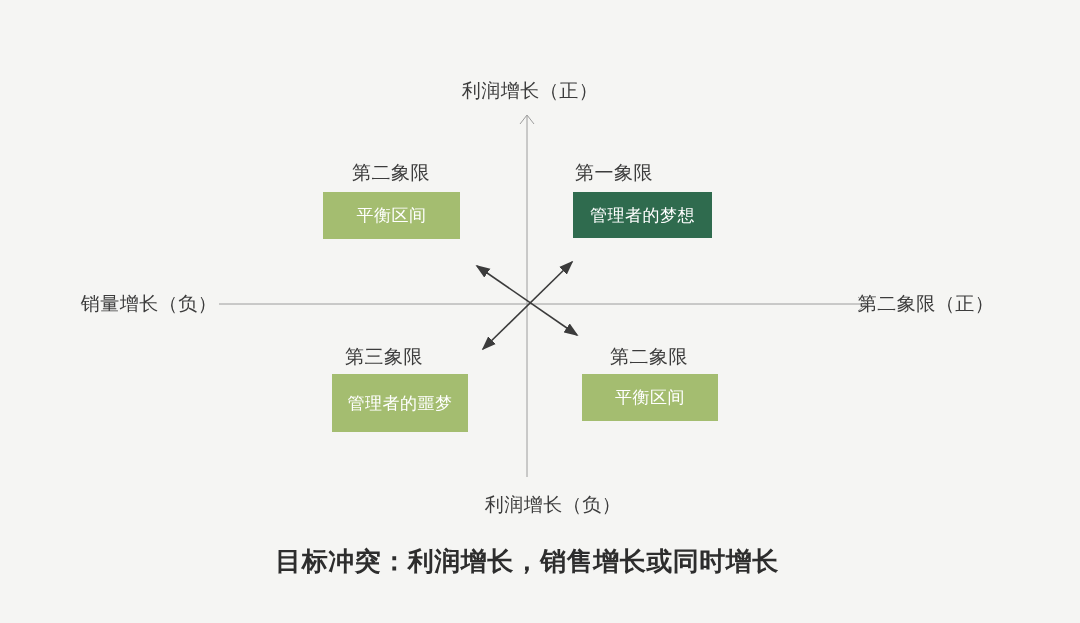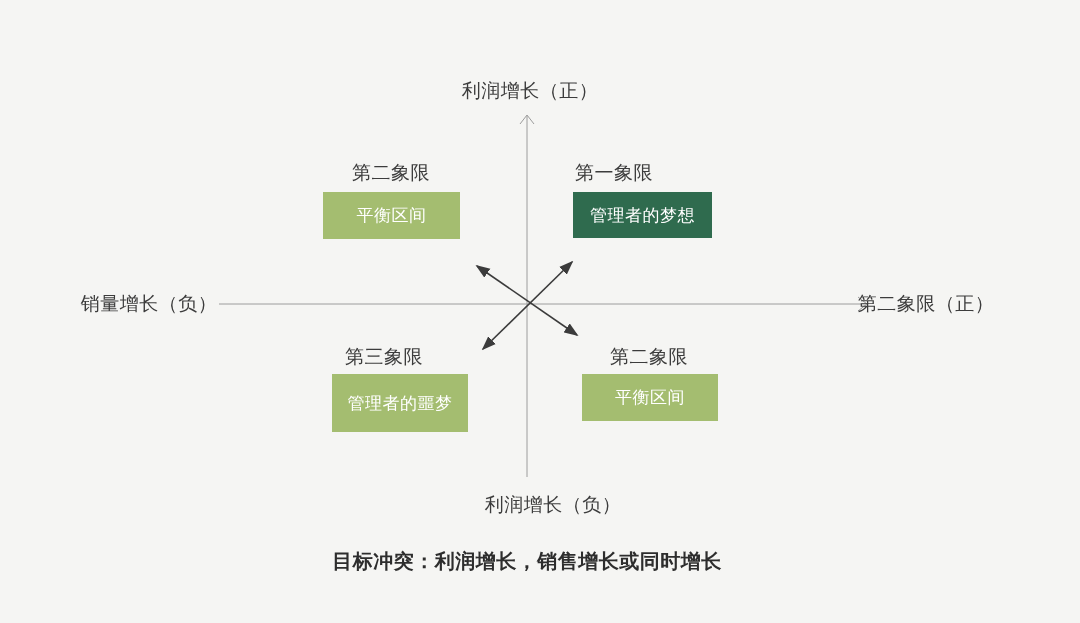--- a/index.html
+++ b/index.html
@@ -49,21 +49,21 @@
     color:var(--box-text);
     font-size:17px;
     white-space:nowrap;
     letter-spacing:0.5px;
   }
   .qbox.light{background:var(--light-green);}
   .qbox.dark{background:var(--dark-green);}
   .caption{
     position:absolute;
     transform:translate(-50%,-50%);
-    font-size:20px;
+    font-size:26px;
     font-weight:bold;
     color:var(--caption-text);
     white-space:nowrap;
     letter-spacing:0.5px;
   }
 </style>
 </head>
 <body>
 
 <div class="stage">

